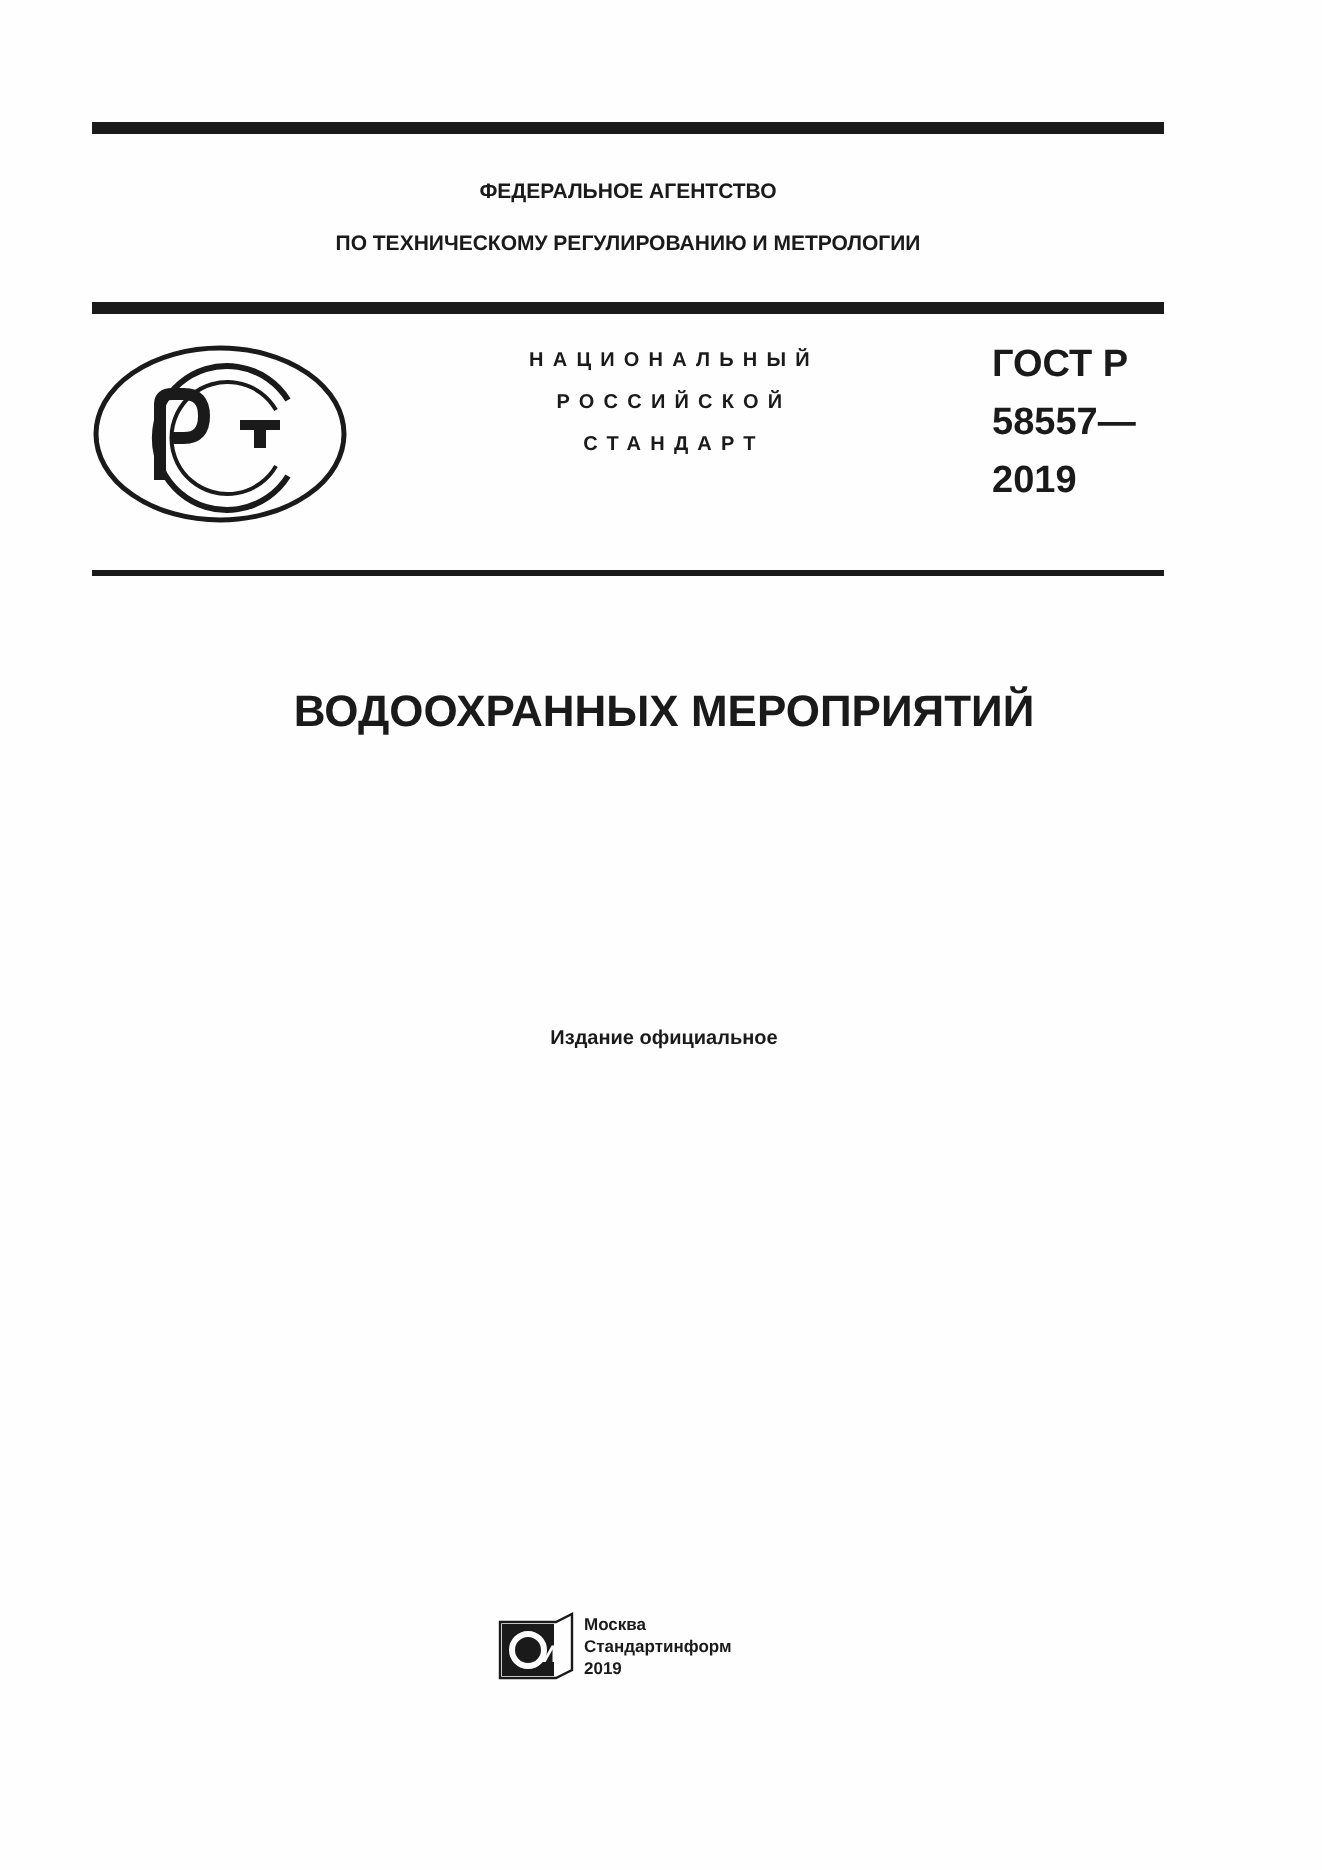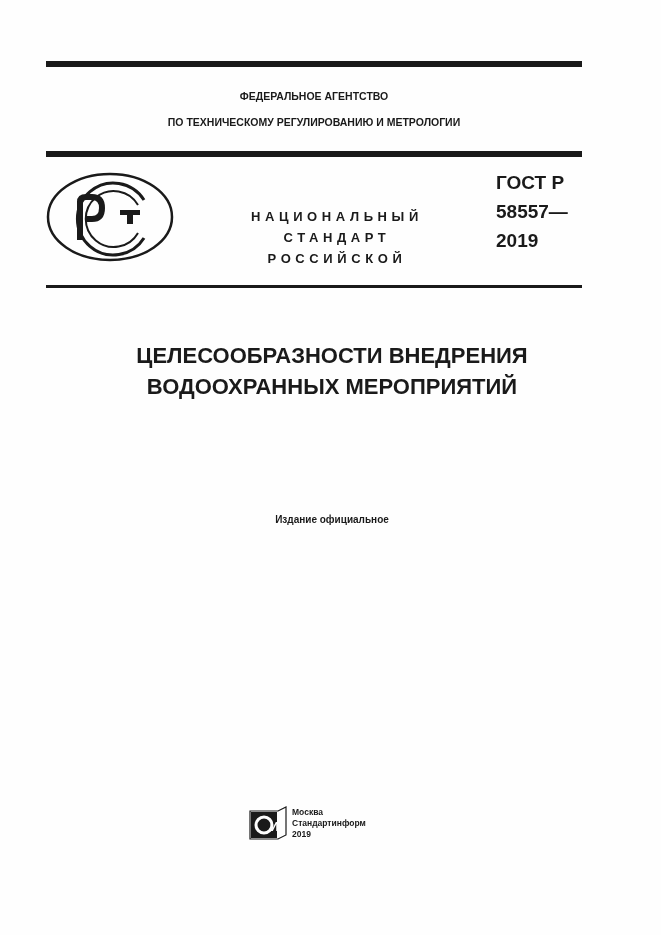--- a/index.html
+++ b/index.html
@@ -3,21 +3,21 @@
 <meta charset="utf-8">
 <style>
   html, body { margin: 0; padding: 0; }
   body {
     width: 661px; height: 935px; background: #fefefe; position: relative;
     font-family: "Liberation Sans", sans-serif; color: #1a1a1a; overflow: hidden;
   }
   .rule { position: absolute; background: #1a1a1a; }
   .agency { position: absolute; left: 46px; width: 536px; text-align: center; font-weight: bold; font-size: 10.5px; }
   .logo { position: absolute; left: 46px; top: 172px; width: 128px; height: 90px; }
-  .natstd { position: absolute; left: 232px; top: 170px; width: 210px; text-align: center; font-weight: bold; font-size: 13px; letter-spacing: 4.6px; line-height: 21px; margin-top: 36px; }
+  .natstd { position: absolute; left: 232px; top: 170px; width: 210px; text-align: center; font-weight: bold; font-size: 10px; letter-spacing: 4.6px; line-height: 21px; }
   .gost { position: absolute; left: 496px; top: 168px; font-weight: bold; font-size: 19px; line-height: 29px; }
   .title { position: absolute; left: 46px; width: 572px; top: 340px; text-align: center; font-weight: bold; font-size: 22px; line-height: 31px; }
   .edition { position: absolute; left: 46px; width: 572px; top: 514px; text-align: center; font-weight: bold; font-size: 10px; }
   .pub-logo { position: absolute; left: 248px; top: 805px; width: 42px; height: 36px; }
   .pub { position: absolute; left: 292px; top: 807px; width: 86px; text-align: left; font-weight: bold; font-size: 8.5px; line-height: 11px; }
 </style>
 </head>
 <body>
 
 <div class="rule" style="left:46px;top:61px;width:536px;height:6px;"></div>
@@ -33,34 +33,33 @@
     <path d="M98 28 A 36 36 0 1 0 98 66" fill="none" stroke="#1a1a1a" stroke-width="3"></path>
     <path d="M92 33 A 28 28 0 1 0 92 61" fill="none" stroke="#1a1a1a" stroke-width="2"></path>
     <path d="M34 68 L34 30 Q34 25 40 25 L46 25 Q56 25 56 36 Q56 47 46 47 L40 47" fill="none" stroke="#1a1a1a" stroke-width="6"></path>
     <rect x="74" y="38" width="20" height="5" fill="#1a1a1a"></rect>
     <rect x="81" y="38" width="6" height="14" fill="#1a1a1a"></rect>
   </svg>
 </div>
 
 <div class="natstd">
   <div>НАЦИОНАЛЬНЫЙ</div>
+  <div>РОССИЙСКОЙ</div>
   <div>СТАНДАРТ</div>
-  <div>РОССИЙСКОЙ</div>
 </div>
 
 <div class="gost">
   <div>ГОСТ Р</div>
   <div>58557—</div>
   <div>2019</div>
 </div>
 
 <div class="rule" style="left:46px;top:285px;width:536px;height:3px;"></div>
 
 <div class="title">
-  <div>ЦЕЛЕСООБРАЗНОСТИ ВНЕДРЕНИЯ</div>
   <div>ВОДООХРАННЫХ МЕРОПРИЯТИЙ</div>
 </div>
 
 <div class="edition">Издание официальное</div>
 
 <div class="pub-logo">
   <svg width="42" height="36" viewBox="0 0 42 36">
     <path d="M2 6 L30 6 L38 2 L38 30 L30 34 L2 34 Z" fill="none" stroke="#1a1a1a" stroke-width="1.2"></path>
     <rect x="3" y="7" width="26" height="26" fill="#1a1a1a"></rect>
     <circle cx="16" cy="20" r="8" fill="none" stroke="#fefefe" stroke-width="3"></circle>

